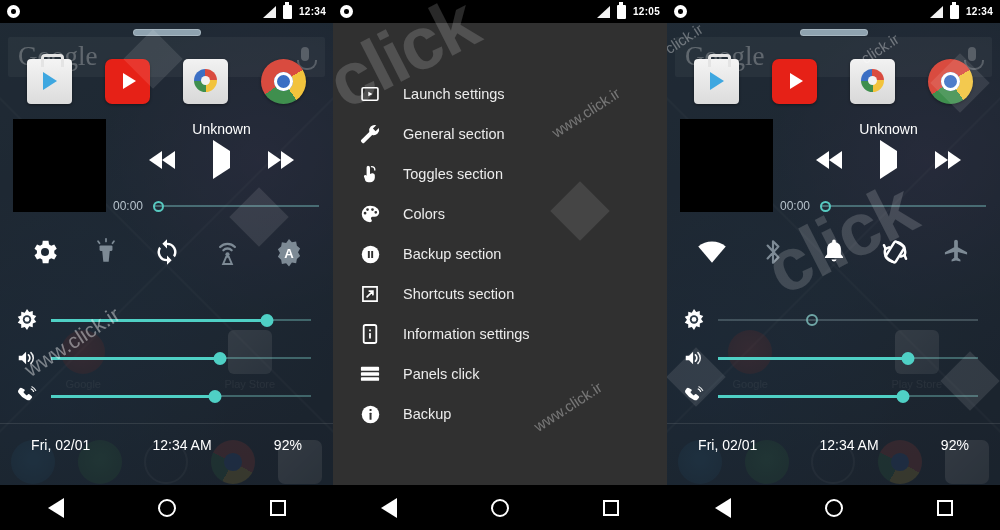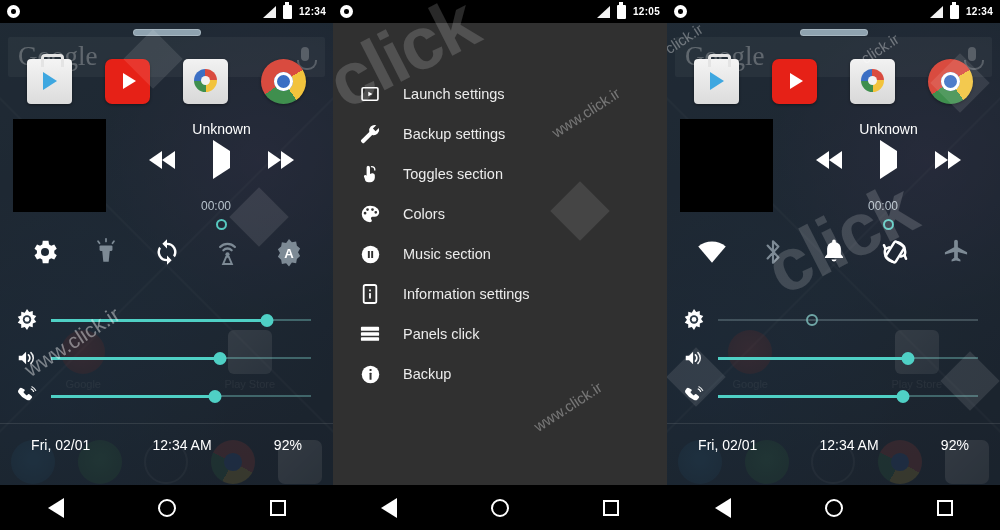--- a/index.html
+++ b/index.html
@@ -108,21 +108,21 @@
   .mbtns { position:absolute; left:120px; right:10px; top:32px; display:flex;
            justify-content:center; align-items:center; gap:38px; }
   .mbtn { cursor:pointer; }
   .tprev, .tnext { display:flex; }
   .tri-l { width:0;height:0;border-style:solid;border-width:9px 13px 9px 0;
            border-color:transparent #fff transparent transparent; }
   .tri-r { width:0;height:0;border-style:solid;border-width:9px 0 9px 13px;
            border-color:transparent transparent transparent #fff; }
   .tri-play { width:0;height:0;border-style:solid;border-width:11px 0 11px 17px;
            border-color:transparent transparent transparent #fff; }
-  .mprog { position:absolute; left:113px; right:14px; top:80px; display:flex; align-items:center; gap:10px;flex-direction:column; }
+  .mprog { position:absolute; left:113px; right:14px; top:80px; display:flex; align-items:center; gap:10px; }
   .mtime { color:#b7c3cc; font-size:12px; }
   .mbar { flex:1; position:relative; height:12px; display:flex; align-items:center; }
   .mbar .track { width:100%; height:2px; background:rgba(120,190,190,.45); }
   .mbar .knob { position:absolute; left:0; width:11px; height:11px; border-radius:50%;
                 border:2px solid #57c9c0; background:transparent; }
 
   
   .toggles { position:absolute; top:212px; left:0; right:0; display:flex;
              justify-content:space-around; align-items:center; padding:0 14px; }
   .tg { width:34px; height:34px; display:flex; align-items:center; justify-content:center; cursor:pointer; }
@@ -379,21 +379,21 @@
         </span>
         <span class="set-lbl">Launch settings</span>
       </div>
 
       <div class="set-item">
         <span class="set-ic">
           <svg width="22" height="22" viewBox="0 0 24 24" fill="#fff">
               <path d="M21.7 5.4l-3.6 3.6-2.9-2.9 3.6-3.6a6 6 0 00-7.6 7.3L2.6 18.4a1.6 1.6 0 000 2.3l.9.9a1.6 1.6 0 002.3 0l8.6-8.6a6 6 0 007.3-7.6z"></path>
             </svg>
         </span>
-        <span class="set-lbl">Backup settings</span>
+        <span class="set-lbl">General section</span>
       </div>
 
       <div class="set-item">
         <span class="set-ic">
           <svg width="20" height="22" viewBox="0 0 24 24" fill="#fff">
               <path d="M9.5 2a2.5 2.5 0 012.5 2.5V12l2.4-.8a2.6 2.6 0 013.4 2.5v2.9a5.6 5.6 0 01-5.6 5.4h-2A4.7 4.7 0 015.8 18l-1-2.6a1.7 1.7 0 012.5-2l.6.6V4.5A2.5 2.5 0 019.5 2z"></path>
               <path d="M13.8 3.2a4 4 0 014 4" stroke="#fff" stroke-width="1.6" fill="none" stroke-linecap="round"></path>
             </svg>
         </span>
         <span class="set-lbl">Toggles section</span>
@@ -409,23 +409,32 @@
       </div>
 
       <div class="set-item">
         <span class="set-ic">
           <svg width="21" height="21" viewBox="0 0 24 24">
               <circle cx="12" cy="12" r="10" fill="#fff"></circle>
               <rect x="9" y="8" width="2.2" height="8" fill="#303030"></rect>
               <rect x="12.8" y="8" width="2.2" height="8" fill="#303030"></rect>
             </svg>
         </span>
-        <span class="set-lbl">Music section</span>
-      </div>
-
+        <span class="set-lbl">Backup section</span>
+      </div>
+
+      <div class="set-item">
+        <span class="set-ic">
+          <svg width="20" height="20" viewBox="0 0 24 24" fill="none" stroke="#fff" stroke-width="2">
+              <path d="M3.5 3.5h17v17h-17z"></path>
+              <path d="M8.5 15.5l7-7M11 8.5h4.5V13" stroke-linecap="round"></path>
+            </svg>
+        </span>
+        <span class="set-lbl">Shortcuts section</span>
+      </div>
 
       <div class="set-item">
         <span class="set-ic">
           <svg width="18" height="22" viewBox="0 0 20 24" fill="none" stroke="#fff" stroke-width="2">
               <rect x="3" y="2" width="14" height="20" rx="2"></rect>
               <rect x="9" y="7" width="2" height="2" fill="#fff" stroke="none"></rect>
               <rect x="9" y="11" width="2" height="6" fill="#fff" stroke="none"></rect>
             </svg>
         </span>
         <span class="set-lbl">Information settings</span>

